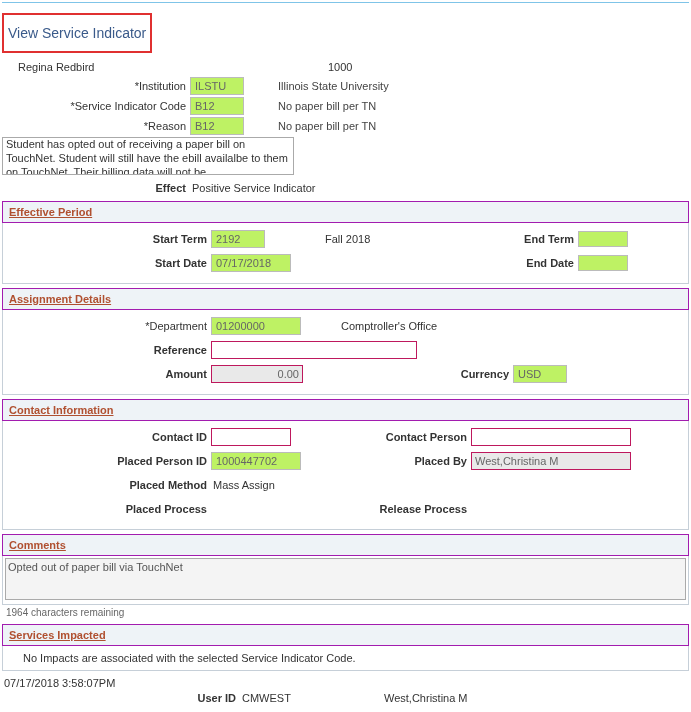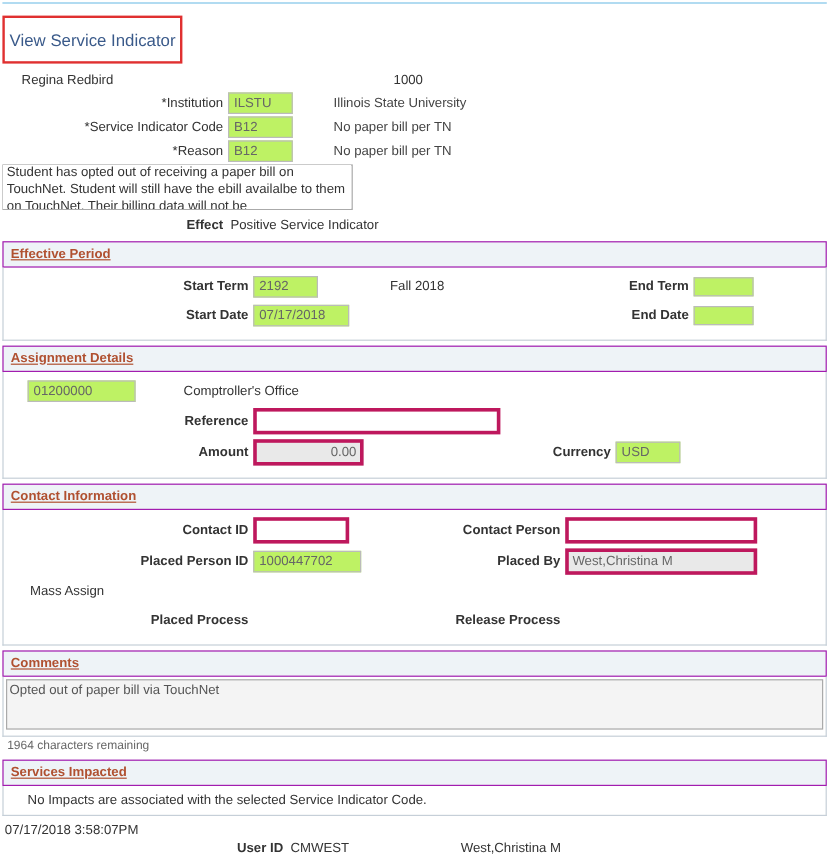--- a/index.html
+++ b/index.html
@@ -20,21 +20,21 @@
     .name-left { width: 280px; color: #333; }
     .name-right { color: #333; }
     .section-header { background: #eef3f7; border: 1px solid #a21caf; color: #b05030; font-weight: bold; padding: 4px 6px; margin-top: 4px; text-decoration: underline; }
     .section-body { border: 1px solid #c6cfd8; border-top: none; padding: 6px 20px; }
     .form-row { display: flex; align-items: center; margin-bottom: 4px; min-height: 20px; }
     .lbl { text-align: right; padding-right: 4px; font-weight: normal; }
     .lbl.w188 { width: 188px; }
     .lbl.w100 { width: 100px; }
     .lbl.w120 { width: 120px; }
     .lbl.req::before { content: "*"; }
-    input[type=text] { border: 3px solid #be185d; padding: 2px 3px; font-size: 11px; }
+    input[type=text] { border: 1px solid #be185d; padding: 2px 3px; font-size: 11px; }
     .input-disabled { background: #e9e9e9; border: 1px solid #bbb; padding: 2px 3px; color: #666; }
     .plain-text { color: #333; margin-left: 2px; }
     textarea { width: 100%; border: 1px solid #aaa; font-size: 11px; padding: 2px; resize: none; font-family: Arial, sans-serif; color: #555; background: #f4f4f4; }
     .desc-scroll { width: 292px; height: 38px; border: 1px solid #aaa; overflow-y: scroll; padding: 0 3px; background: #fff; font-size: 11px; color: #333; line-height: 1.25; }
     .footer-row { display: flex; align-items: center; margin: 3px 0; }
     .footer-lbl { width: 238px; text-align: right; padding-right: 4px; font-weight: bold; color: #333; }
     .remain { color: #666; padding: 2px 4px; font-size: 10px; }
     .amount-input { width: 92px; text-align: right; }
     .comments-box { border: 1px solid #c6cfd8; border-top: none; padding: 2px; }
   </style>
@@ -103,20 +103,21 @@
     <div class="lbl w100" style="font-weight:bold">End Date</div>
     <span class="field-box empty"></span>
     <div style="width:40px"></div>
   </div>
 </div>
 
 
 <div class="section-header">Assignment Details</div>
 <div class="section-body">
   <div class="form-row">
+    <div class="lbl w188 req">Department</div>
     <span class="field-box w90">01200000</span>
     <span style="margin-left:40px">Comptroller's Office</span>
   </div>
   <div class="form-row">
     <div class="lbl w188" style="font-weight:bold">Reference</div>
     <input type="text" style="width: 206px;">
   </div>
   <div class="form-row">
     <div class="lbl w188" style="font-weight:bold">Amount</div>
     <input type="text" readonly="" class="amount-input input-disabled" value="0.00" style="">
@@ -137,20 +138,21 @@
     <input type="text" style="width: 160px;">
   </div>
   <div class="form-row">
     <div class="lbl w188" style="font-weight:bold">Placed Person ID</div>
     <span class="field-box w90">1000447702</span>
     <div style="width:50px"></div>
     <div class="lbl w120" style="font-weight:bold">Placed By</div>
     <input type="text" readonly="" class="input-disabled" style="width: 160px;" value="West,Christina M">
   </div>
   <div class="form-row">
+    <div class="lbl w188" style="font-weight:bold">Placed Method</div>
     <span class="plain-text">Mass Assign</span>
   </div>
   <div class="form-row">
     <div class="lbl w188" style="font-weight:bold">Placed Process</div>
     <div style="width:140px"></div>
     <div class="lbl w120" style="font-weight:bold">Release Process</div>
   </div>
 </div>
 
 

